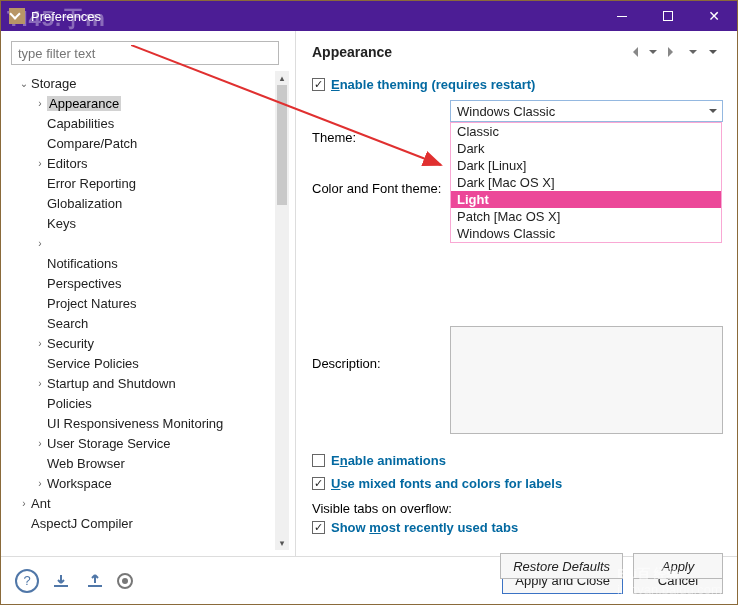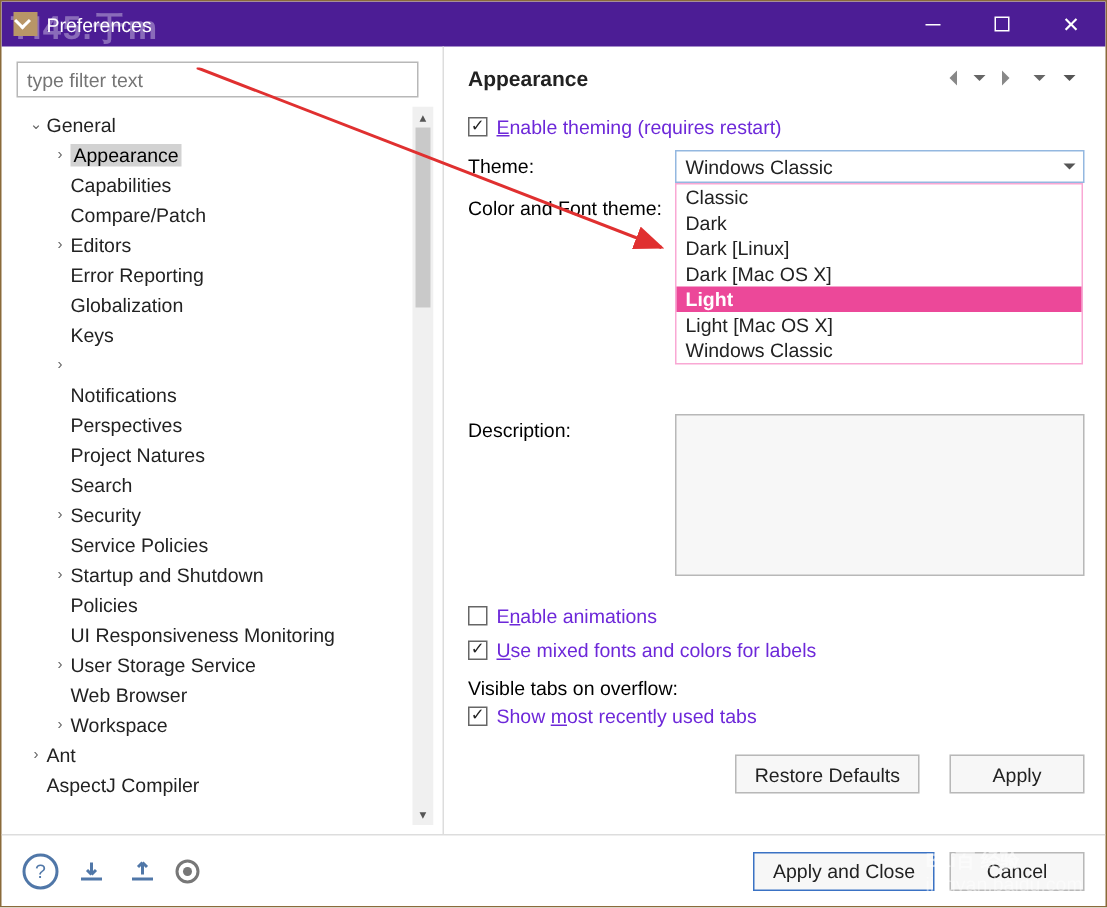--- a/index.html
+++ b/index.html
@@ -35,33 +35,33 @@
   .nav-arrows{display:flex;gap:0;}
   .nav-btn{width:20px;height:18px;display:flex;align-items:center;justify-content:center;color:#777;}
   .nav-btn .tri-l{border:5px solid transparent;border-right-color:#888;}
   .nav-btn .tri-r{border:5px solid transparent;border-left-color:#888;}
   .nav-btn .tri-d{border:4px solid transparent;border-top-color:#666;margin-top:3px;}
   .menu-tri{border:4px solid transparent;border-top-color:#555;margin-top:4px;}
   .form-area{margin-top:14px; position:relative;}
   .chk-row{display:flex;align-items:center;margin:2px 0 8px;}
   .chk{width:13px;height:13px;border:1px solid #666;background:#fff;margin-right:6px;display:flex;align-items:center;justify-content:center;}
   .chk.checked::after{content:"✓";font-size:11px;color:#222;line-height:1;}
-  .label{color:#6d28d9;}
+  .label{color:#0369a1;font-weight:bold;}
   .label .m{text-decoration:underline;}
   .field-row{display:flex;align-items:flex-start;margin:3px 0;}
-  .field-label{width:138px;padding-top:3px;}
+  .field-label{width:138px;padding-top:3px;margin-top:27px;}
   .select{flex:1;border:1px solid #94b8e0;background:#fff;height:22px;display:flex;align-items:center;padding:0 18px 0 6px;position:relative;color:#222;}
   .select .caret{position:absolute;right:5px;top:8px;border:4px solid transparent;border-top-color:#555;}
   .desc-box{flex:1;height:108px;border:1px solid #b8b8b8;background:#f7f7f7;}
   .dropdown{position:absolute;left:449px;top:121px;width:272px;border:1px solid #f9a8d4;background:#fff;z-index:5;}
   .dropdown .opt{height:17px;padding:0 6px;display:flex;align-items:center;color:#222;cursor:default;}
   .dropdown .opt.sel{background:#ec4899;color:#fff;font-weight:bold;}
   .section-gap{height:14px;}
   .lower-text{margin:10px 0 4px;}
-  .bottom-buttons{margin-top:auto;display:flex;justify-content:flex-end;gap:20px;padding-top:10px;}
+  .bottom-buttons{margin-top:auto;display:flex;justify-content:flex-end;gap:10px;padding-top:10px;font-style:italic;}
   .btn{min-width:90px;height:26px;border:1px solid #b8b8b8;background:#f7f7f7;display:flex;align-items:center;justify-content:center;padding:0 12px;color:#222;}
   .footer{height:48px;border-top:1px solid #ddd;display:flex;align-items:center;padding:0 14px;gap:10px;}
   .footer .spacer{flex:1;}
   .ficon{width:24px;height:24px;display:flex;align-items:center;justify-content:center;color:#5077a8;}
   .ficon.help{border:2px solid #5077a8;border-radius:50%;font-size:13px;}
   .ficon.rec{width:16px;height:16px;border:2px solid #777;border-radius:50%;position:relative;}
   .ficon.rec::after{content:"";position:absolute;width:6px;height:6px;background:#777;border-radius:50%;left:3px;top:3px;}
   .arrow-red{position:absolute;pointer-events:none;z-index:4;}
   .baidu-wm{position:absolute;right:4px;bottom:4px;width:120px;height:40px;pointer-events:none;}
 </style>
@@ -87,21 +87,21 @@
     </div>
   </div>
 
   <div class="body-area">
     <div class="left-pane">
       <input class="filter-input" placeholder="type filter text" style="">
       <div class="tree-wrap">
         <div class="tree" id="tree">
             <div class="row depth0">
               <span class="exp">⌄</span>
-              <span class="lbl">General</span>
+              <span class="lbl">Storage</span>
             </div>
             <div class="row depth1 sel">
               <span class="exp">›</span>
               <span class="lbl">Appearance</span>
             </div>
             <div class="row depth1">
               <span class="exp"></span>
               <span class="lbl">Capabilities</span>
             </div>
             <div class="row depth1">
@@ -288,21 +288,21 @@
         <span>Cancel</span>
       </div>
   </div>
 
   <div class="dropdown" id="dd">
       <div class="opt">Classic</div>
       <div class="opt">Dark</div>
       <div class="opt">Dark [Linux]</div>
       <div class="opt">Dark [Mac OS X]</div>
       <div class="opt sel">Light</div>
-      <div class="opt">Light [Mac OS X]</div>
+      <div class="opt">Patch [Mac OS X]</div>
       <div class="opt">Windows Classic</div>
     </div>
 
   <svg class="arrow-red" style="left:130px;top:44px;" width="320" height="130">
     <defs>
         <marker id="ah" markerWidth="10" markerHeight="8" refX="9" refY="4" orient="auto">
           <path d="M0,0 L10,4 L0,8 z" fill="#e03030"></path>
         </marker>
       </defs>
     <line x1="0" y1="0" x2="310" y2="120" stroke="#e03030" stroke-width="2" marker-end="url(#ah)"></line>

